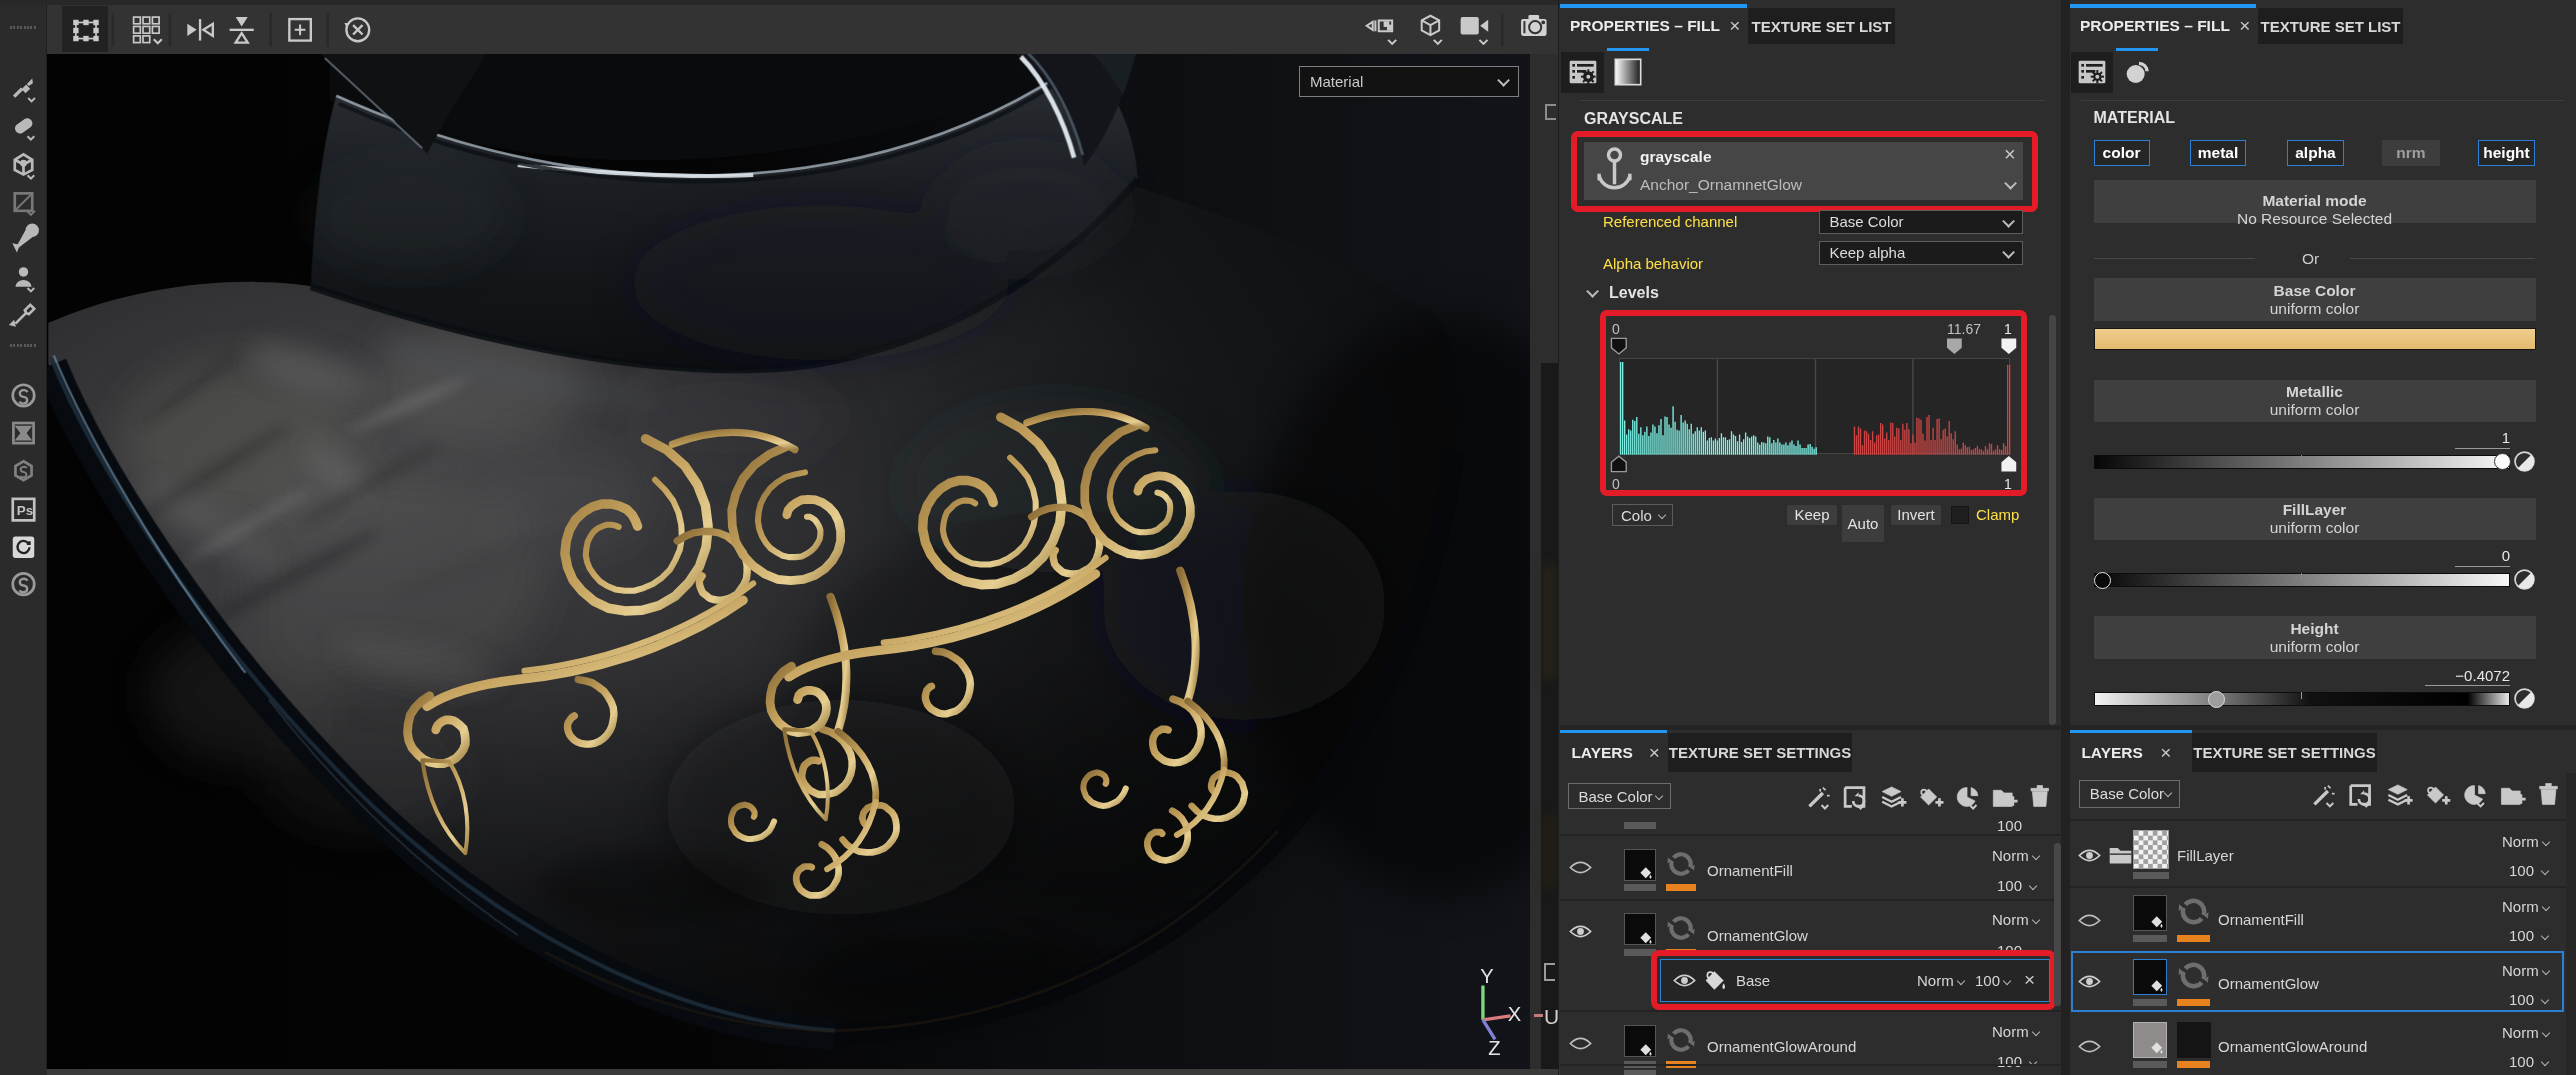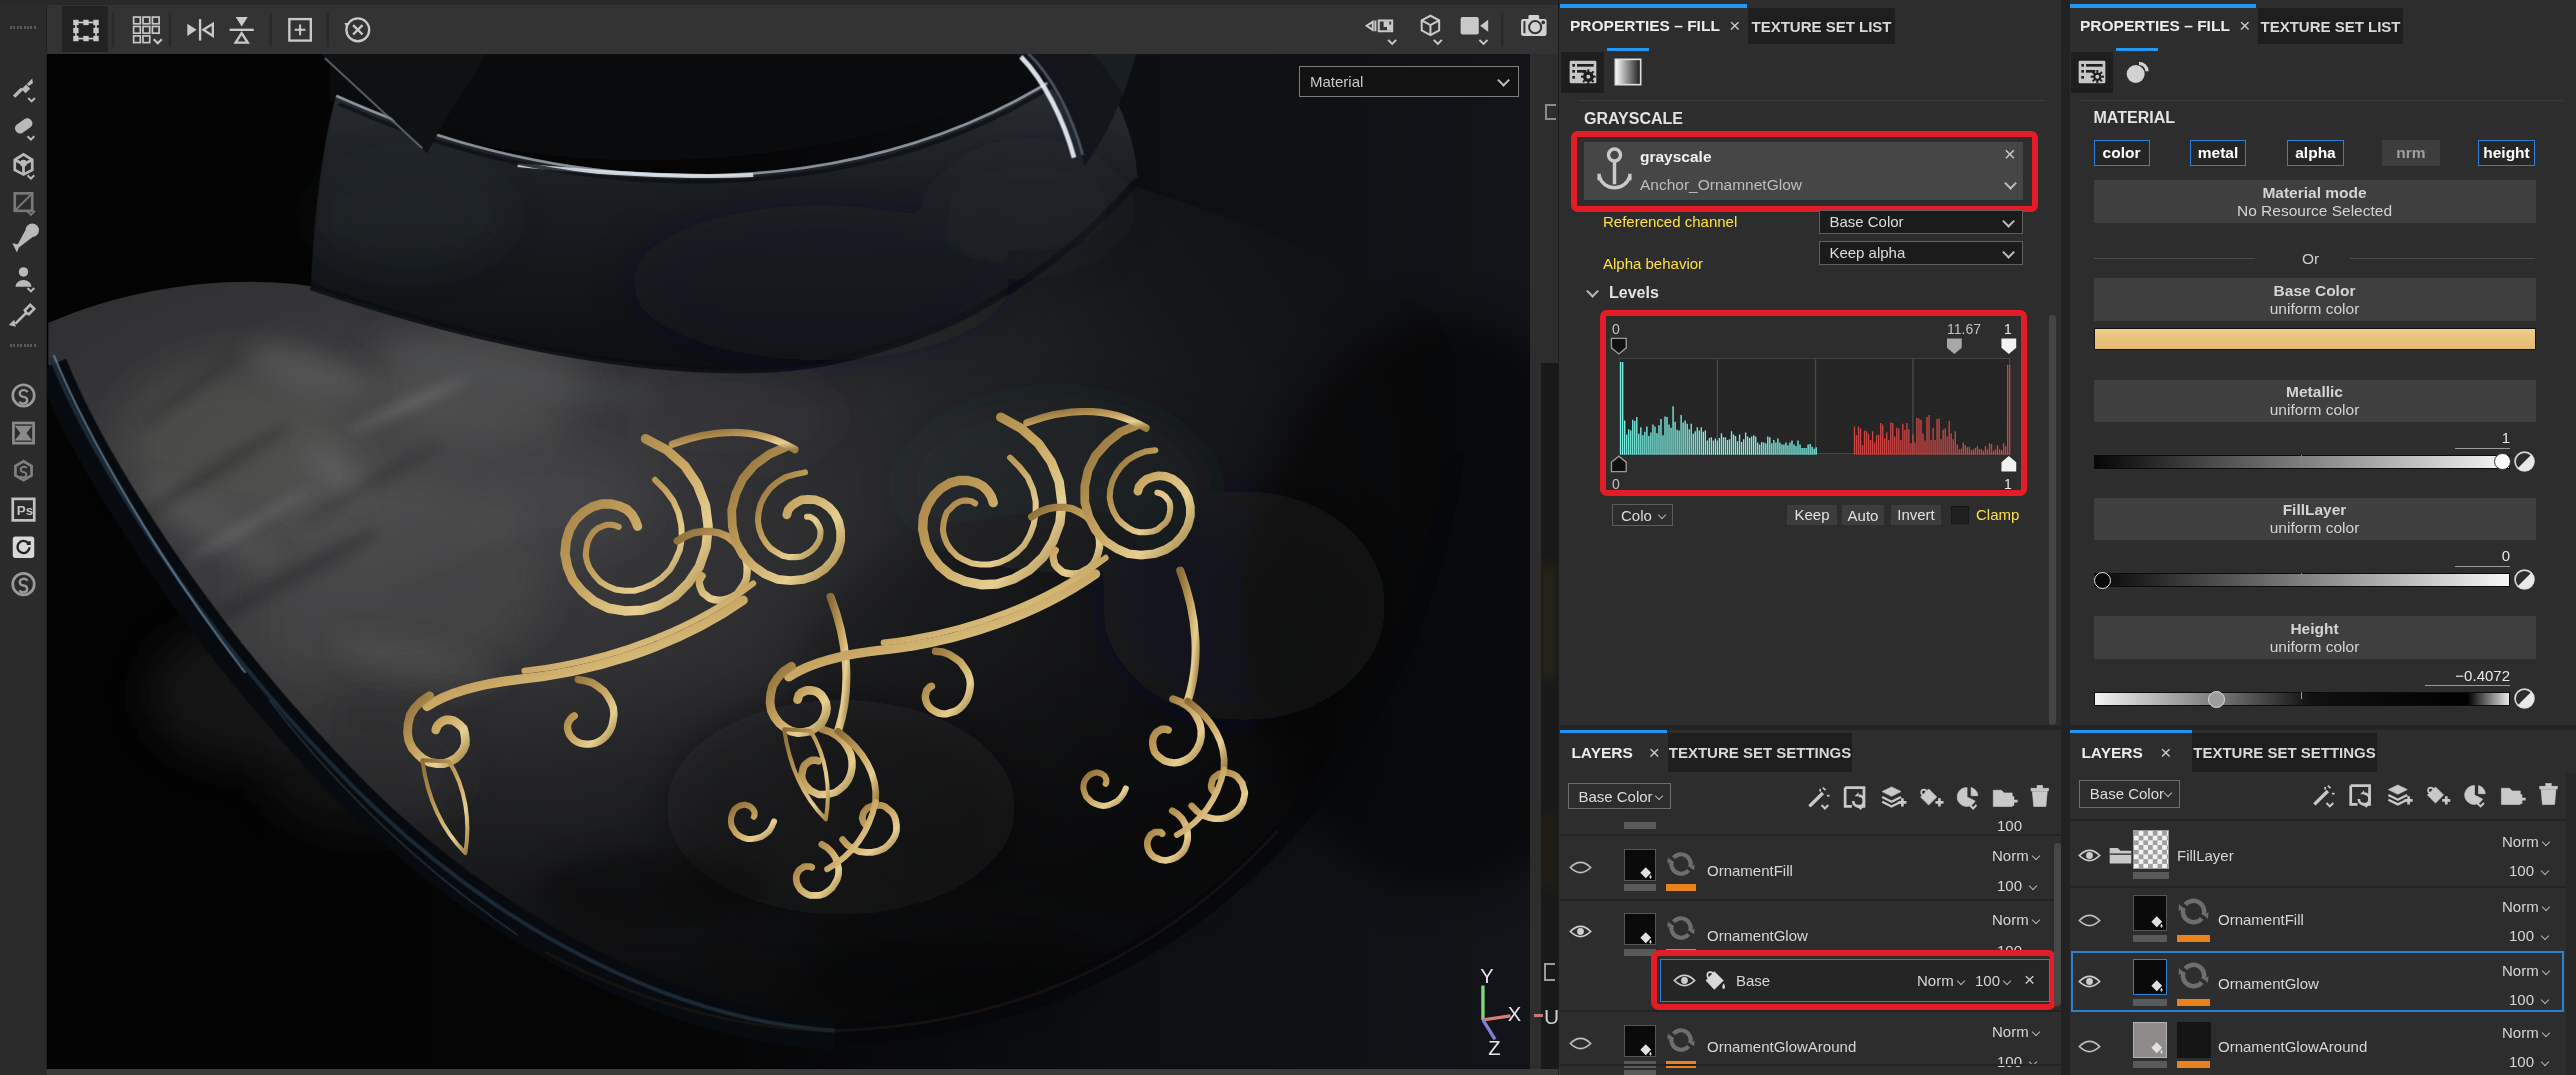--- a/index.html
+++ b/index.html
@@ -432,21 +432,21 @@
             <line x1="436" y1="0" x2="436" y2="142"></line>
           </g>
    <path fill="#7df0e4" d="M0,142v-138h2v138zM3,142v-138h2v138zM6,142v-51h2v51zM9,142v-30h2v30zM12,142v-38h2v38zM15,142v-36h2v36zM18,142v-52h2v52zM21,142v-50h2v50zM24,142v-56h2v56zM27,142v-31h2v31zM30,142v-41h2v41zM33,142v-29h2v29zM36,142v-34h2v34zM39,142v-42h2v42zM42,142v-28h2v28zM45,142v-33h2v33zM48,142v-45h2v45zM51,142v-42h2v42zM54,142v-32h2v32zM57,142v-44h2v44zM60,142v-53h2v53zM63,142v-29h2v29zM66,142v-57h2v57zM69,142v-56h2v56zM72,142v-45h2v45zM75,142v-40h2v40zM78,142v-72h2v72zM81,142v-49h2v49zM84,142v-37h2v37zM87,142v-36h2v36zM90,142v-59h2v59zM93,142v-48h2v48zM96,142v-51h2v51zM99,142v-46h2v46zM102,142v-38h2v38zM105,142v-46h2v46zM108,142v-31h2v31zM111,142v-35h2v35zM114,142v-41h2v41zM117,142v-36h2v36zM120,142v-41h2v41zM123,142v-34h2v34zM126,142v-36h2v36zM129,142v-21h2v21zM132,142v-25h2v25zM135,142v-26h2v26zM138,142v-21h2v21zM141,142v-24h2v24zM144,142v-21h2v21zM147,142v-25h2v25zM150,142v-32h2v32zM153,142v-26h2v26zM156,142v-26h2v26zM159,142v-22h2v22zM162,142v-23h2v23zM165,142v-35h2v35zM168,142v-30h2v30zM171,142v-28h2v28zM174,142v-20h2v20zM177,142v-30h2v30zM180,142v-19h2v19zM183,142v-23h2v23zM186,142v-33h2v33zM189,142v-27h2v27zM192,142v-25h2v25zM195,142v-27h2v27zM198,142v-29h2v29zM201,142v-27h2v27zM204,142v-18h2v18zM207,142v-15h2v15zM210,142v-19h2v19zM213,142v-18h2v18zM216,142v-17h2v17zM219,142v-27h2v27zM222,142v-26h2v26zM225,142v-17h2v17zM228,142v-22h2v22zM231,142v-18h2v18zM234,142v-24h2v24zM237,142v-18h2v18zM240,142v-15h2v15zM243,142v-15h2v15zM246,142v-18h2v18zM249,142v-14h2v14zM252,142v-18h2v18zM255,142v-21h2v21zM258,142v-15h2v15zM261,142v-13h2v13zM264,142v-21h2v21zM267,142v-15h2v15zM270,142v-10h2v10zM273,142v-10h2v10zM276,142v-10h2v10zM279,142v-15h2v15zM282,142v-16h2v16zM285,142v-12h2v12zM288,142v-9h2v9zM291,142v-11h2v11z"></path>
    <path fill="#cc4545" d="M348,142v-42h2v42zM351,142v-29h2v29zM354,142v-42h2v42zM357,142v-39h2v39zM360,142v-14h2v14zM363,142v-36h2v36zM366,142v-35h2v35zM369,142v-31h2v31zM372,142v-22h2v22zM375,142v-35h2v35zM378,142v-18h2v18zM381,142v-29h2v29zM384,142v-30h2v30zM387,142v-47h2v47zM390,142v-45h2v45zM393,142v-24h2v24zM396,142v-33h2v33zM399,142v-22h2v22zM402,142v-48h2v48zM405,142v-47h2v47zM408,142v-27h2v27zM411,142v-40h2v40zM414,142v-39h2v39zM417,142v-22h2v22zM420,142v-46h2v46zM423,142v-37h2v37zM426,142v-47h2v47zM429,142v-38h2v38zM432,142v-17h2v17zM435,142v-30h2v30zM438,142v-18h2v18zM441,142v-55h2v55zM444,142v-54h2v54zM447,142v-52h2v52zM450,142v-31h2v31zM453,142v-21h2v21zM456,142v-56h2v56zM459,142v-59h2v59zM462,142v-22h2v22zM465,142v-40h2v40zM468,142v-22h2v22zM471,142v-53h2v53zM474,142v-54h2v54zM477,142v-23h2v23zM480,142v-37h2v37zM483,142v-39h2v39zM486,142v-27h2v27zM489,142v-50h2v50zM492,142v-32h2v32zM495,142v-23h2v23zM498,142v-35h2v35zM501,142v-15h2v15zM504,142v-8h2v8zM507,142v-9h2v9zM510,142v-18h2v18zM513,142v-14h2v14zM516,142v-11h2v11zM519,142v-12h2v12zM522,142v-7h2v7zM525,142v-8h2v8zM528,142v-10h2v10zM531,142v-13h2v13zM534,142v-8h2v8zM537,142v-8h2v8zM540,142v-6h2v6zM543,142v-13h2v13zM546,142v-8h2v8zM549,142v-17h2v17zM552,142v-16h2v16zM555,142v-6h2v6zM558,142v-8h2v8zM561,142v-14h2v14zM564,142v-8h2v8zM567,142v-7h2v7zM570,142v-17h2v17zM573,142v-13h2v13zM576,142v-134h2v134zM579,142v-134h2v134z"></path>
   </svg>
  </div>
  <div class="a" style="left:52px;top:476px;font-size:14px;color:#c0c0c0">0</div>
  <div class="a" style="left:444px;top:476px;font-size:14px;color:#e8e8e8">1</div>
  <div class="a drop" style="left:52px;top:504px;width:61px;height:22px;padding-left:8px;background:#2d2d2d;border-color:#5c5c5c">Colo<span class="cvs" style="position:absolute;right:6.7px;top:6.7px"></span></div>
  <div class="a btn" style="left:227px;top:505px;width:50px;height:19.5px">Keep</div>
- <div class="a btn" style="left:282px;top:505px;width:42px;height:20px">Auto</div>
+ <div class="a btn" style="left:282px;top:505px;width:42px;height:37px">Auto</div>
  <div class="a btn" style="left:331px;top:505px;width:50px;height:19.5px">Invert</div>
  <div class="a" style="left:391px;top:506px;width:18px;height:18px;background:#1f1f1f;border:0.7px solid #161616"></div>
  <div class="a lbl" style="left:416px;top:506px">Clamp</div>
  <div class="a" style="left:489px;top:315px;width:7.4px;height:410px;background:#454545;border-radius:3.4px"></div>
 
  <div class="a" style="left:0;top:725px;width:501px;height:4.7px;background:#242424"></div>
  <div class="a bb" style="left:0;top:730px;width:107px;height:3.4px"></div>
  <div class="a tabA" style="left:0;top:733px;width:107px;height:39px;padding-left:11.4px">LAYERS<span class="xg" style="margin-left:16px">×</span></div>
  <div class="a tabI" style="left:108px;top:733px;width:184px;height:39px">TEXTURE SET SETTINGS</div>
  <div class="a drop" style="left:8px;top:783px;width:103px;height:26px;padding-left:9.4px;background:#2d2d2d;border-color:#6e6e6e;border-width:1px">Base Color<span class="cvs" style="position:absolute;right:8px;top:8.7px"></span></div>
@@ -621,21 +621,21 @@
         <circle cx="19" cy="24" r="13.5" fill="#d2d2d2"></circle>
         <path d="M24,8 a12,12 0 0 1 12,12" fill="none" stroke="#d2d2d2" stroke-width="5"></path>
       </svg>
  <div class="a" style="left:11.4px;top:100px;width:482px;height:1.3px;background:#3e3e3e"></div>
  <div class="a" style="left:23.5px;top:109px;font-size:16px;font-weight:bold;color:#e3e3e3">MATERIAL</div>
  <div class="a chan" style="left:23.5px;top:140px;width:56px;height:25.6px">color</div>
  <div class="a chan" style="left:120px;top:140px;width:56px;height:25.6px">metal</div>
  <div class="a chan" style="left:217px;top:140px;width:57px;height:25.6px">alpha</div>
  <div class="a chan" style="left:312px;top:140px;width:58px;height:25.6px;border:none;background:#3d3d3d;color:#9f9f9f">nrm</div>
  <div class="a chan" style="left:408px;top:140px;width:57px;height:25.6px">height</div>
- <div class="a gbox" style="left:23.5px;top:180px;width:442px;height:43px;padding-top:4px"><b>Material mode</b><br>No Resource Selected</div>
+ <div class="a gbox" style="left:23.5px;top:180px;width:442px;height:43px;padding-top:12px"><b>Material mode</b><br>No Resource Selected</div>
  <div class="a" style="left:23.5px;top:258px;width:161px;height:1px;background:#4a4a4a"></div>
  <div class="a" style="left:280px;top:258px;width:185px;height:1px;background:#4a4a4a"></div>
  <div class="a" style="left:232px;top:250px;font-size:15.5px;color:#cccccc">Or</div>
  <div class="a gbox" style="left:23.5px;top:278px;width:442px;height:43px;padding-top:4px"><b>Base Color</b><br>uniform color</div>
  <div class="a" style="left:23.5px;top:328px;width:442px;height:22px;background:linear-gradient(#f0cd8d,#e2b96e);border:0.7px solid #141414"></div>
  <div class="a gbox" style="left:23.5px;top:380px;width:442px;height:42px;padding-top:3.4px"><b>Metallic</b><br>uniform color</div>
  <div class="a" style="left:385px;top:429px;width:55px;height:16px;font-size:15px;color:#e8e8e8;text-align:right">1</div>
  <div class="a" style="left:385px;top:448px;width:55px;height:1.3px;background:#9a9a9a"></div>
  <div class="a" style="left:24px;top:455px;width:416px;height:14px;background:linear-gradient(to right,#060606,#f7f7f7);border:0.7px solid #0c0c0c"></div>
  <div class="a" style="left:231px;top:455px;width:1.3px;height:6.7px;background:#888"></div>

